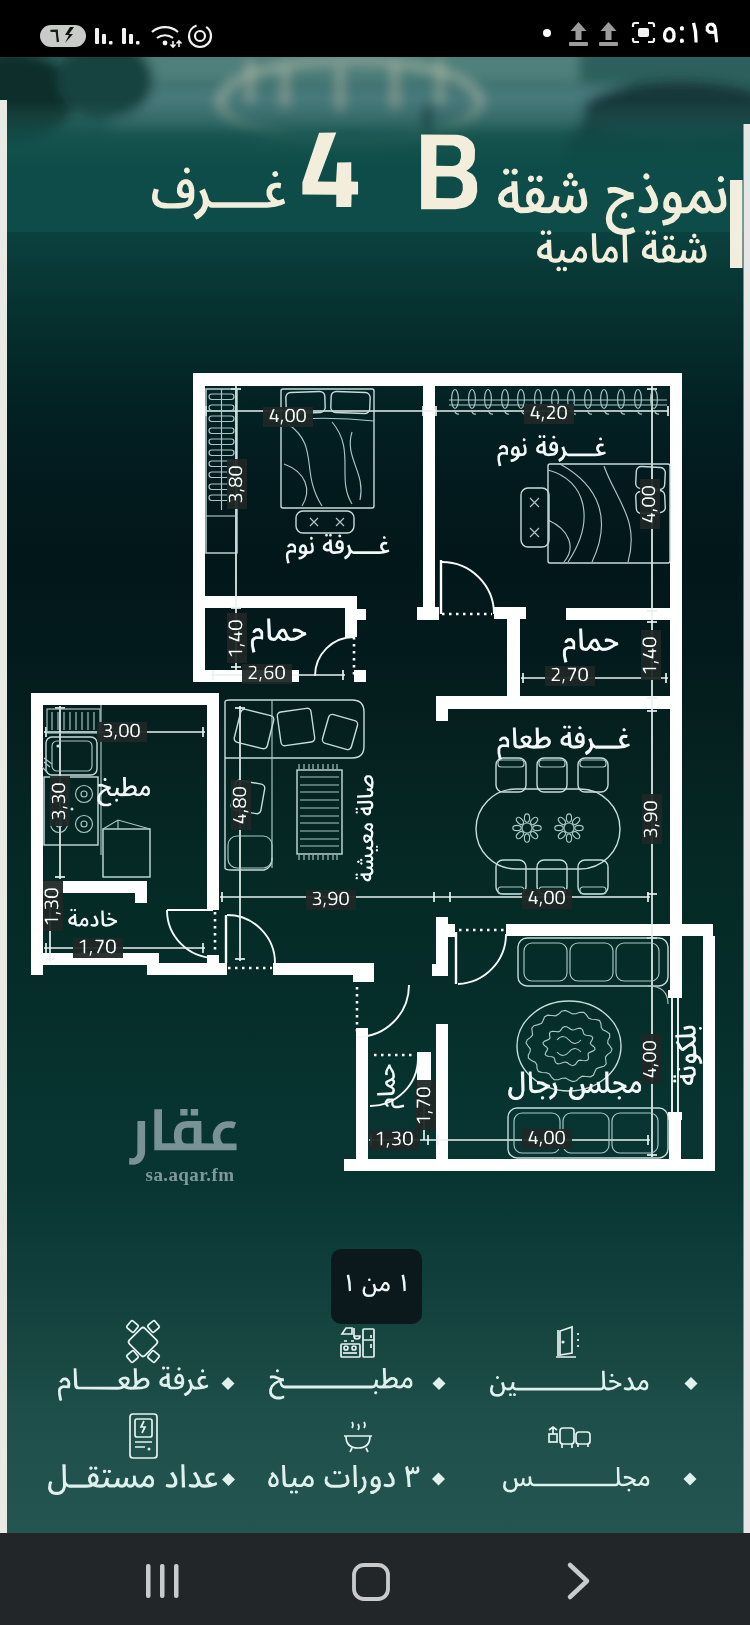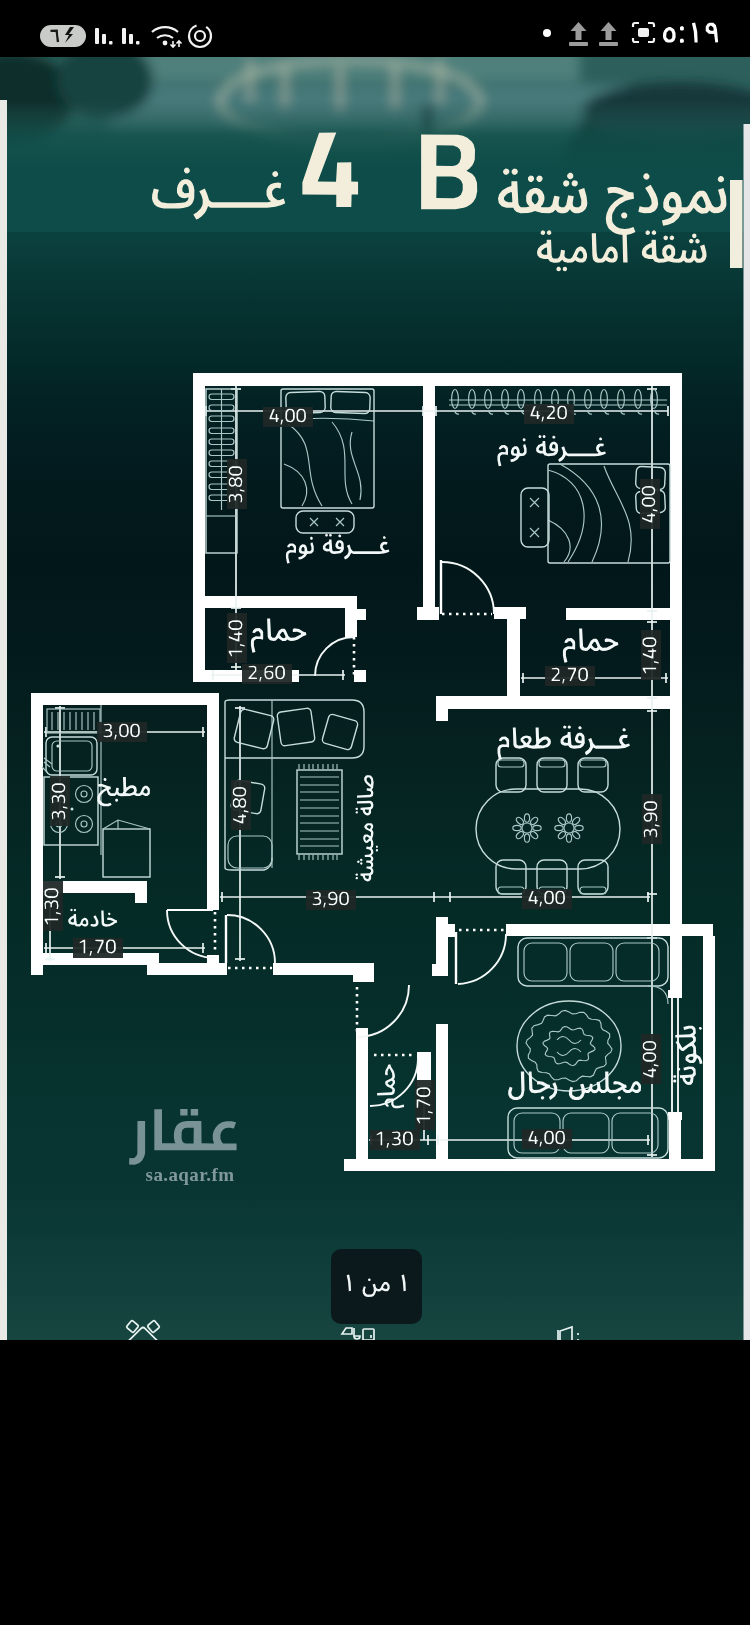--- a/index.html
+++ b/index.html
@@ -1,15 +1,15 @@
 <!DOCTYPE html>
 <html lang="ar"><head><meta charset="utf-8">
 <style>
 html,body{margin:0;padding:0;background:#000;}
-#page{position:relative;width:750px;height:1340px;overflow:hidden;font-family:"Liberation Sans",sans-serif;background:#000;}
+#page{position:relative;width:750px;height:1625px;overflow:hidden;font-family:"Liberation Sans",sans-serif;background:#000;}
 #bg{position:absolute;left:0;top:57px;width:750px;height:1476px;
 background:linear-gradient(180deg,#2b5b57 0%,#2d5e59 4%,#0e4f4b 6.3%,#0b4744 10.4%,#093b39 13.8%,#05302e 17.8%,#032224 23.2%,#031b1e 28%,#02171a 34.1%,#031a1c 40.2%,#052220 47.6%,#052a26 55.8%,#052d29 63.9%,#073430 70.7%,#083531 76.1%,#0e3d3a 81.5%,#174540 86.9%,#1e4f4a 92.3%,#245551 100%);}
 svg{position:absolute;left:0;top:0;}
 </style></head>
 <body>
 <div id="page">
 
 <div id="bg"></div>
 <svg width="750" height="1625" viewBox="0 0 750 1625">
 <defs>

